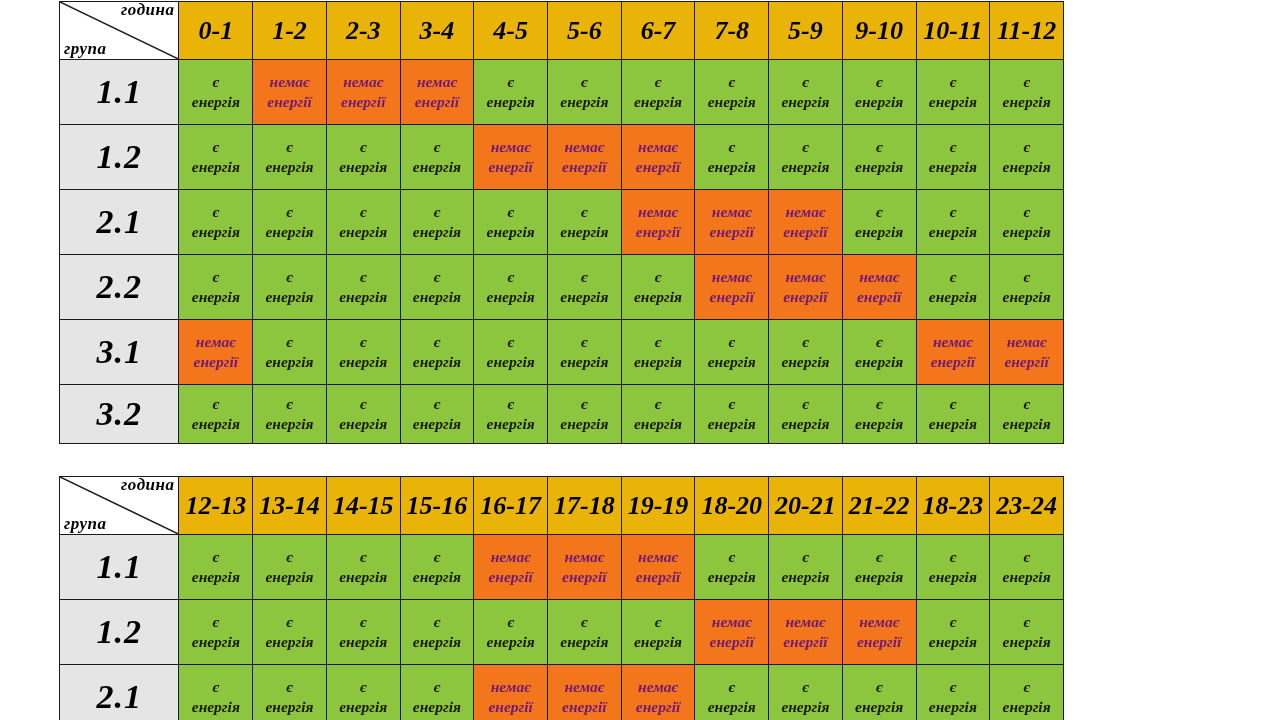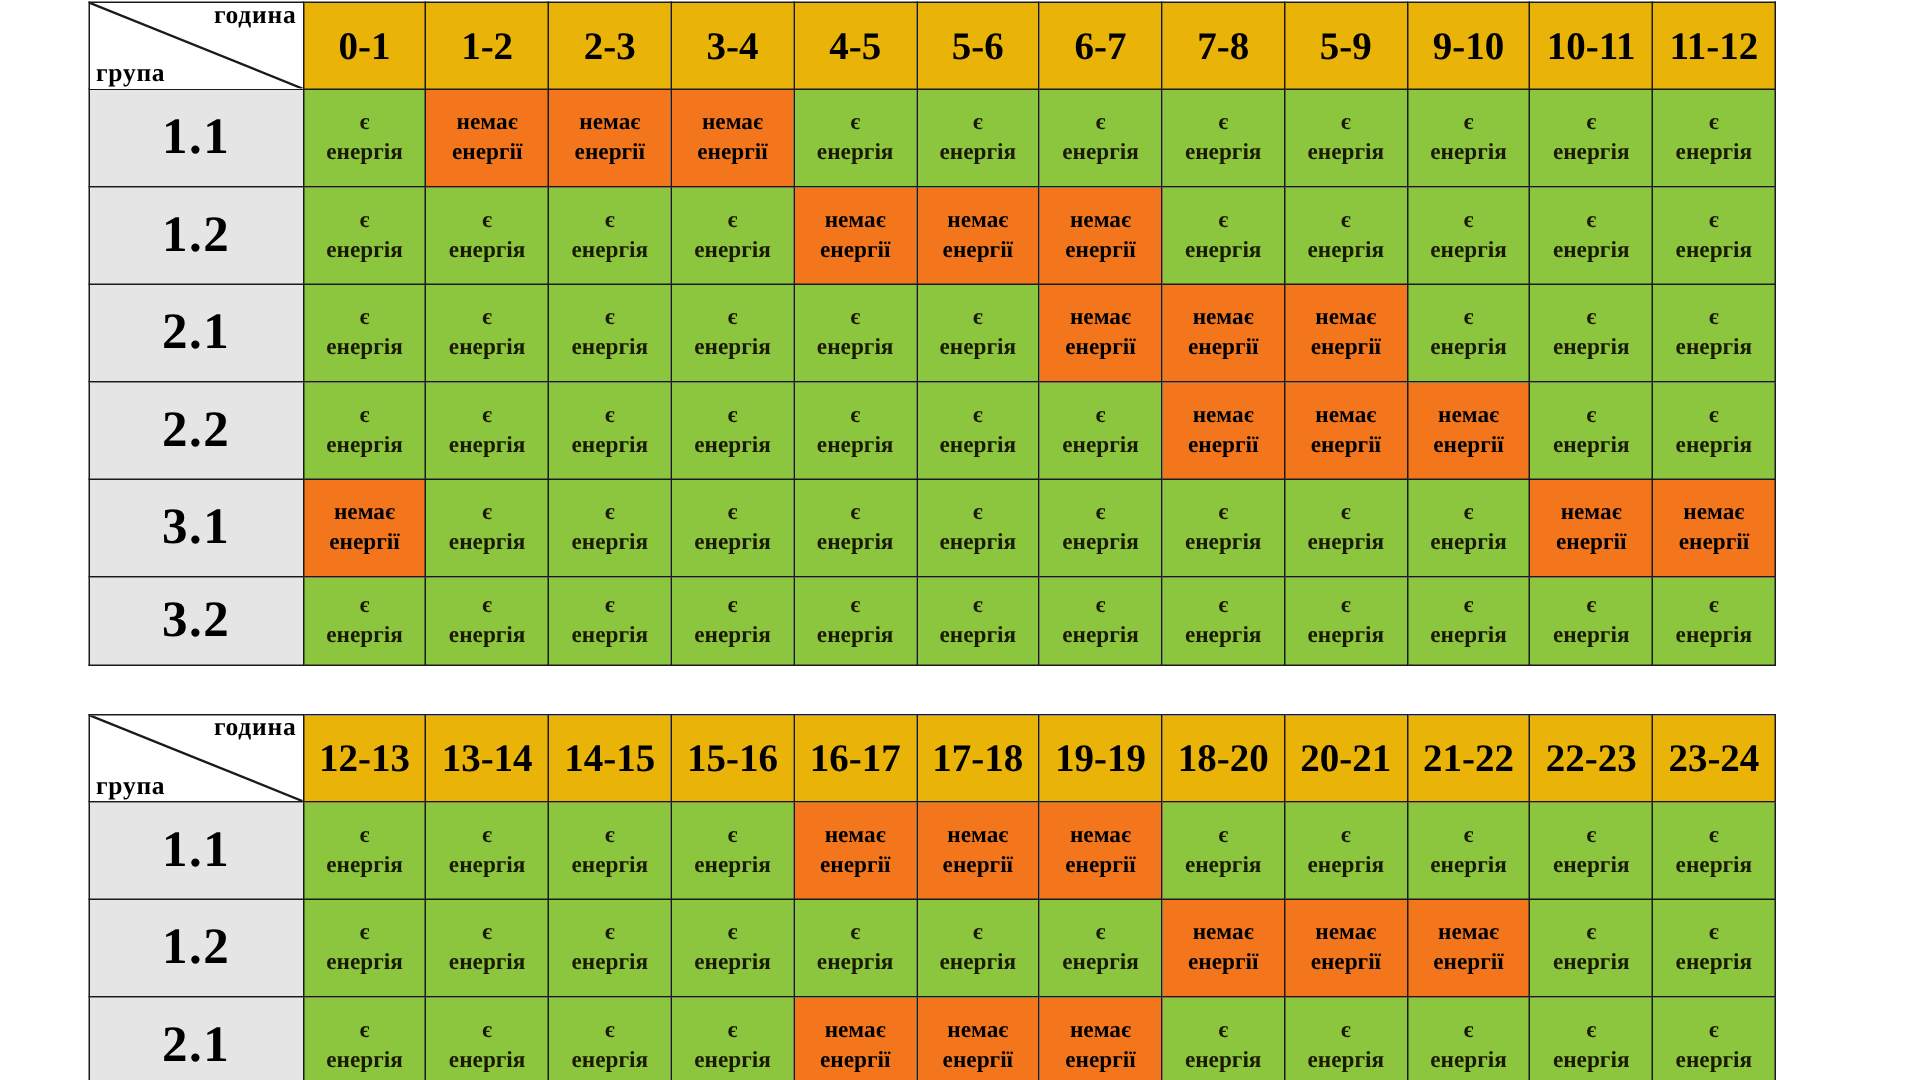--- a/index.html
+++ b/index.html
@@ -10,23 +10,24 @@
   body {
     width: 1280px;
     height: 720px;
     overflow: hidden;
     font-family: "Liberation Serif", "DejaVu Serif", serif;
     color: #000000;
   }
 
   .page {
     position: relative;
-    width: 1184px;
+    width: 1064px;
     height: 720px;
     background: #ffffff;
+    font-style: italic;
   }
 
   
   .sched-table {
     position: absolute;
     border-collapse: collapse;
     table-layout: fixed;
     background: #ffffff;
   }
   .sched-table td,
@@ -103,21 +104,21 @@
     font-size: 15.5px;
     font-weight: bold;
     line-height: 1.28;
     letter-spacing: 0px;
     padding: 0 1px;
   }
   .status-cell .l1 { display: block; }
   .status-cell .l2 { display: block; }
 
   .st-on  { background: #8CC63E; color: #1a1a00; }
-  .st-off { background: #F4761C; color: #000000; }
+  .st-off { background: #F4761C; color: #701a75; }
 
   
   .row-short .status-cell { height: 58px; }
   .row-short .group-cell  { font-size: 34px; }
 
   
   #table-today    { left: 59px; top: 1px; }
   #table-evening  { left: 59px; top: 476px; }
 </style>
 </head>
@@ -476,21 +477,21 @@
         <th class="hour-head">12-13</th>
         <th class="hour-head">13-14</th>
         <th class="hour-head">14-15</th>
         <th class="hour-head">15-16</th>
         <th class="hour-head">16-17</th>
         <th class="hour-head">17-18</th>
         <th class="hour-head">19-19</th>
         <th class="hour-head">18-20</th>
         <th class="hour-head">20-21</th>
         <th class="hour-head">21-22</th>
-        <th class="hour-head">22-23</th>
+        <th class="hour-head">18-23</th>
         <th class="hour-head">23-24</th>
       </tr>
     </thead>
     <tbody id="body-second-half">
         <tr>
           <td class="group-cell">1.1</td>
           <td class="status-cell st-on">
             <span class="l1">є</span>
             <span class="l2">енергія</span>
           </td>

